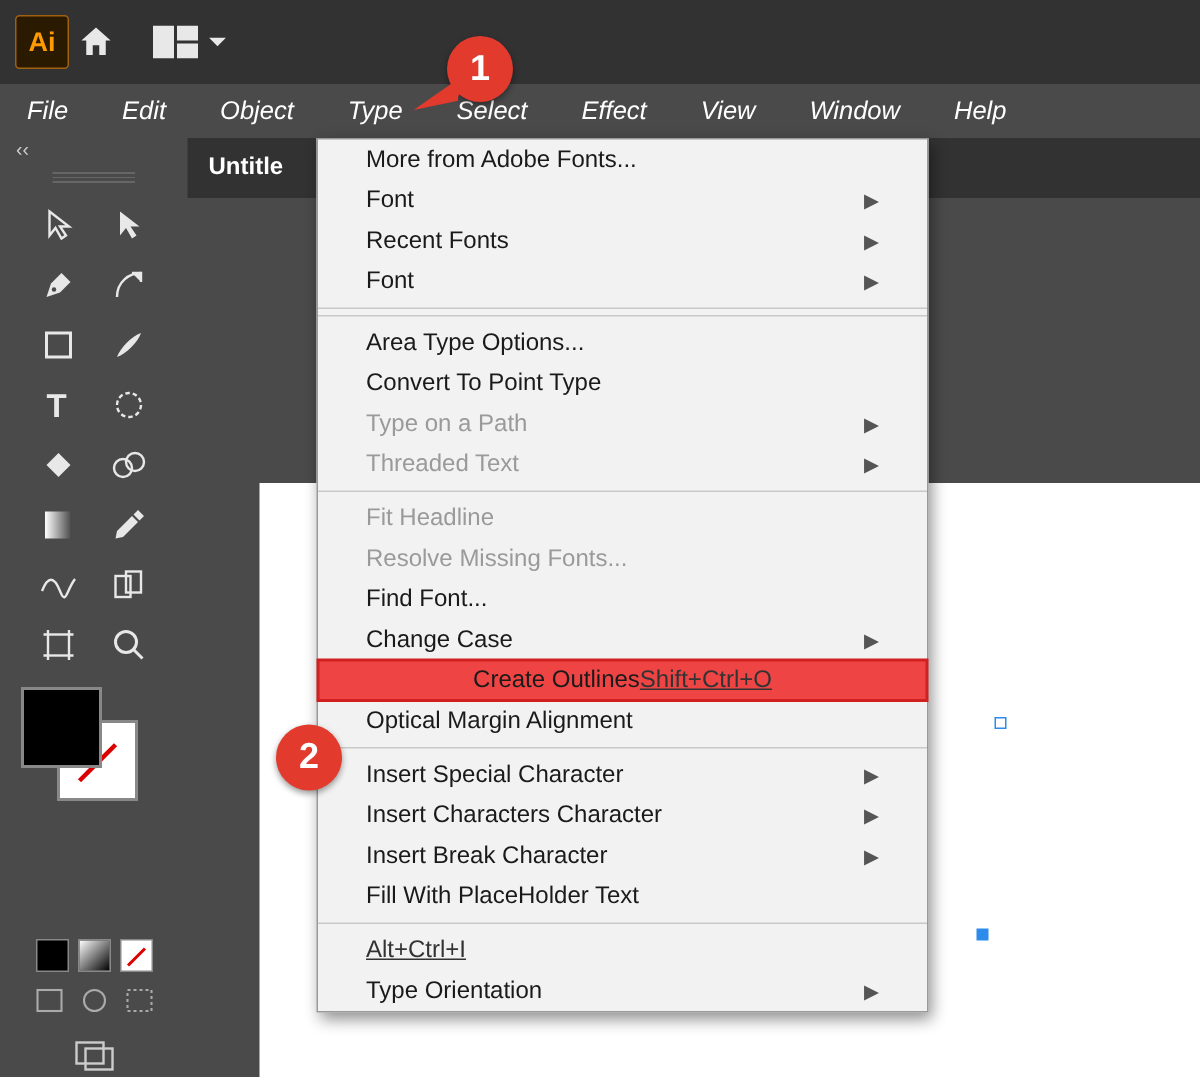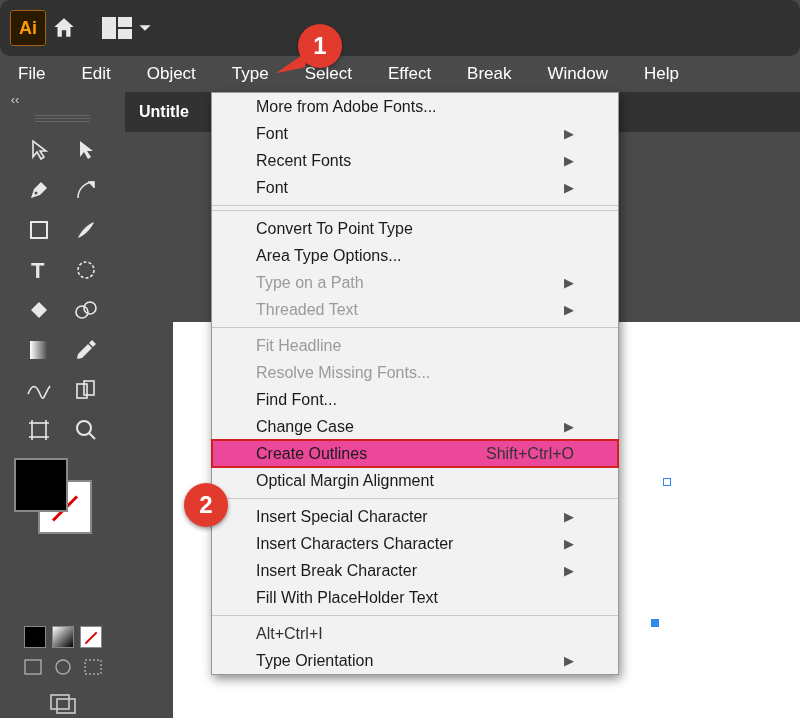--- a/index.html
+++ b/index.html
@@ -1,23 +1,23 @@
 <!DOCTYPE html>
 <html><head>
 <meta charset="utf-8">
 <style>
   * { box-sizing: border-box; margin: 0; padding: 0; font-family: "Segoe UI", Arial, sans-serif; }
   body { width: 800px; height: 718px; background: #4a4a4a; color: #e8e8e8; overflow: hidden; position: relative; }
 
-  .topbar { background: #323232; height: 56px; display: flex; align-items: center; padding: 0 10px; gap: 4px; border-radius: 10px; }
+  .topbar { background: #323232; height: 56px; display: flex; align-items: center; padding: 0 10px; gap: 4px; }
   .ai-logo { width: 36px; height: 36px; border: 1px solid #a0600f; background: #2a1a00; color: #ff9a00; font-weight: bold; font-size: 18px; display: flex; align-items: center; justify-content: center; border-radius: 3px; }
   .home-icon svg, .layout-icon svg { display: block; }
   .layout-group { display: flex; align-items: center; gap: 6px; margin-left: 20px; }
 
-  .menubar { background: #4a4a4a; height: 36px; display: flex; align-items: center; padding: 0 8px; gap: 0; color: #fff; font-size: 17px; }
+  .menubar { background: #4a4a4a; height: 36px; display: flex; align-items: center; padding: 0 8px; gap: 0; color: #fff; font-size: 17px; font-style: italic; }
   .menubar .menu-item { padding: 6px 18px; cursor: pointer; }
   .menubar .menu-item:first-child { padding-left: 10px; }
 
   .workspace { position: absolute; top: 92px; left: 0; right: 0; bottom: 0; display: flex; }
 
   .toolbar-col { width: 125px; background: #4a4a4a; position: relative; }
   .panel-collapse { width: 30px; height: 20px; color: #ccc; text-align: center; font-size: 13px; }
   .panel-grip { width: 55px; height: 8px; margin: 2px auto 8px auto; background: repeating-linear-gradient(0deg,#666 0 1px,transparent 1px 3px); }
   .tool-grid { display: grid; grid-template-columns: 47px 47px; gap: 0; justify-content: center; }
   .tool { width: 47px; height: 40px; display: flex; align-items: center; justify-content: center; }
@@ -38,27 +38,27 @@
 
   .main-col { flex: 1; position: relative; }
   .tabbar { height: 40px; background: #323232; display: flex; align-items: center; padding-left: 14px; color: #fff; font-size: 16px; font-weight: 600; }
   .canvas-area { position: absolute; top: 40px; left: 0; right: 0; bottom: 0; background: #4a4a4a; }
   .canvas { position: absolute; top: 190px; left: 48px; right: 0; bottom: 0; background: #fff; }
   .sel-handle { position: absolute; width: 8px; height: 8px; border: 1px solid #2d8ceb; background: #fff; }
   .sel-point { position: absolute; width: 8px; height: 8px; background: #2d8ceb; }
 
   
   .dropdown { position: absolute; top: 92px; left: 211px; width: 408px; background: #f2f2f2; color: #1a1a1a; font-size: 16px; box-shadow: 2px 4px 10px rgba(0,0,0,0.45); border: 1px solid #999; }
-  .dd-item { height: 27px; display: flex; align-items: center; padding: 0 44px; justify-content: space-between; cursor: pointer; }
+  .dd-item { height: 27px; display: flex; align-items: center; padding: 0 32px; justify-content: space-between; cursor: pointer; }
   .dd-item.disabled { color: #9a9a9a; }
-  .dd-item.highlight { background: #ec4899; }
+  .dd-item.highlight { background: #ef4444; justify-content: center; }
   .dd-item.boxed { outline: 2px solid #d02020; outline-offset: -1px; }
   .dd-sep { height: 1px; background: #c8c8c8; margin: 4px 0; }
   .submenu-arrow { font-size: 13px; color: #555; }
-  .shortcut { color: #333; }
+  .shortcut { color: #333; text-decoration: underline; }
 
   
   .callout { position: absolute; width: 44px; height: 44px; background: #e23b2e; border-radius: 50%; color: #fff; font-size: 24px; font-weight: bold; display: flex; align-items: center; justify-content: center; box-shadow: 0 2px 4px rgba(0,0,0,0.4); }
   .callout-1 { top: 24px; left: 298px; }
   .callout-1::before { content: ""; position: absolute; left: -20px; bottom: -8px; width: 28px; height: 28px; background: #e23b2e; clip-path: polygon(100% 0, 100% 60%, 0 100%); transform: rotate(10deg); }
   .callout-2 { top: 483px; left: 184px; }
 </style>
 </head>
 <body>
 
@@ -81,21 +81,21 @@
   </div>
 </div>
 
 <div class="menubar">
   <div class="menu-item">File</div>
   <div class="menu-item">Edit</div>
   <div class="menu-item">Object</div>
   <div class="menu-item">Type</div>
   <div class="menu-item">Select</div>
   <div class="menu-item">Effect</div>
-  <div class="menu-item">Break</div>
+  <div class="menu-item">View</div>
   <div class="menu-item">Window</div>
   <div class="menu-item">Help</div>
 </div>
 
 <div class="workspace">
 
   <div class="toolbar-col">
     <div class="panel-collapse">‹‹</div>
     <div class="panel-grip"></div>
     <div class="tool-grid">
@@ -251,24 +251,24 @@
       <span>Recent Fonts</span>
       <span class="submenu-arrow">▶</span>
     </div>
     <div class="dd-item">
       <span>Font</span>
       <span class="submenu-arrow">▶</span>
     </div>
     <div class="dd-sep"></div>
     <div class="dd-sep"></div>
     <div class="dd-item">
+      <span>Area Type Options...</span>
+    </div>
+    <div class="dd-item">
       <span>Convert To Point Type</span>
-    </div>
-    <div class="dd-item">
-      <span>Area Type Options...</span>
     </div>
     <div class="dd-item disabled">
       <span>Type on a Path</span>
       <span class="submenu-arrow">▶</span>
     </div>
     <div class="dd-item disabled">
       <span>Threaded Text</span>
       <span class="submenu-arrow">▶</span>
     </div>
     <div class="dd-sep"></div>

